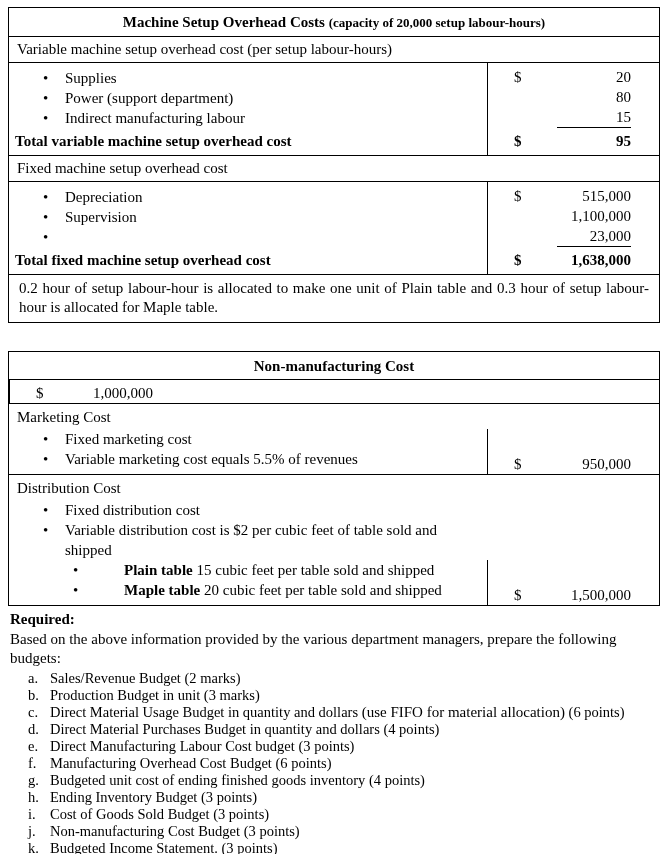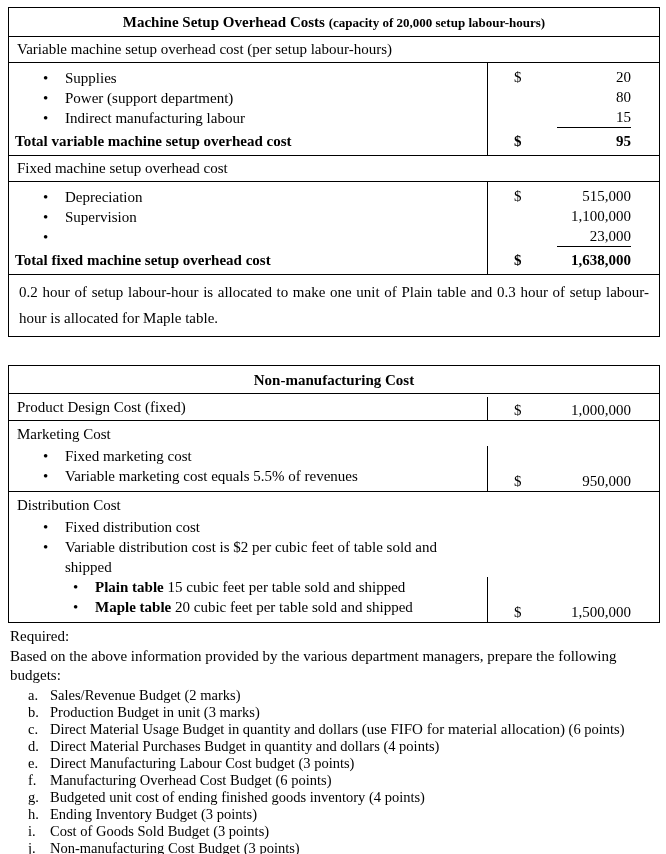--- a/index.html
+++ b/index.html
@@ -35,39 +35,39 @@
   .bullet::before { content: "\2022"; }
   .item-text { flex: 1; padding-right: 6px; }
 
   .total-line { font-weight: 700; padding: 3px 0 0 6px; line-height: 20px; }
 
   .amt-line { display: flex; justify-content: space-between; padding: 0 28px 0 26px; line-height: 20px; }
   .num { width: 74px; text-align: right; }
   .sum .num { border-bottom: 1px solid #000; }
   .amt-total { font-weight: 700; padding-top: 3px; }
 
-  .note-row { padding: 4px 10px 5px 10px; text-align: justify; line-height: 26px; }
+  .note-row { padding: 4px 10px 5px 10px; text-align: justify; line-height: 19px; }
 
   
   .tbl2 { margin-top: 28px; }
   .cell-pad { padding: 3px 8px; line-height: 20px; }
   .hdr { padding: 3px 8px 2px 8px; line-height: 20px; }
   .blk-left { padding-bottom: 5px; }
   .amt-offset { padding-top: 25px; }
   .amt-top { padding-top: 3px; }
 
   
   .required { padding-top: 4px; }
-  .req-heading { font-weight: 400; line-height: 19px; padding-left: 2px; }
+  .req-heading { font-weight: 700; line-height: 19px; padding-left: 2px; }
   .req-intro { line-height: 19px; padding: 1px 2px 2px 2px; }
   .req-item { display: flex; line-height: 17px; padding-left: 20px; font-size: 14.5px; }
   .req-letter { width: 22px; flex: 0 0 22px; }
   .req-text { flex: 1; }
   .small-note { font-size: 15px; }
-  b { font-weight: 700; }
+  b { font-weight: 700; margin-left: 29px; }
 </style>
 </head>
 <body>
 
 <div class="page">
 
   <div class="tbl">
 
     <div class="row title-row">
       <span>Machine Setup Overhead Costs</span>
@@ -150,21 +150,20 @@
     </div>
 
     <div class="row note-row">0.2 hour of setup labour-hour is allocated to make one unit of Plain table and 0.3 hour of setup labour-hour is allocated for Maple table.</div>
   </div>
 
   <div class="tbl tbl2">
 
     <div class="row title-row">Non-manufacturing Cost</div>
 
     <div class="row flexrow">
-      <div class="leftcol cell-pad">Product Design Cost (fixed)</div>
       <div class="amtcol amt-top">
         <div class="amt-line">
           <span class="cur">$</span>
           <span class="num">1,000,000</span>
         </div>
       </div>
     </div>
 
     <div class="row flexrow">
       <div class="leftcol blk-left">

